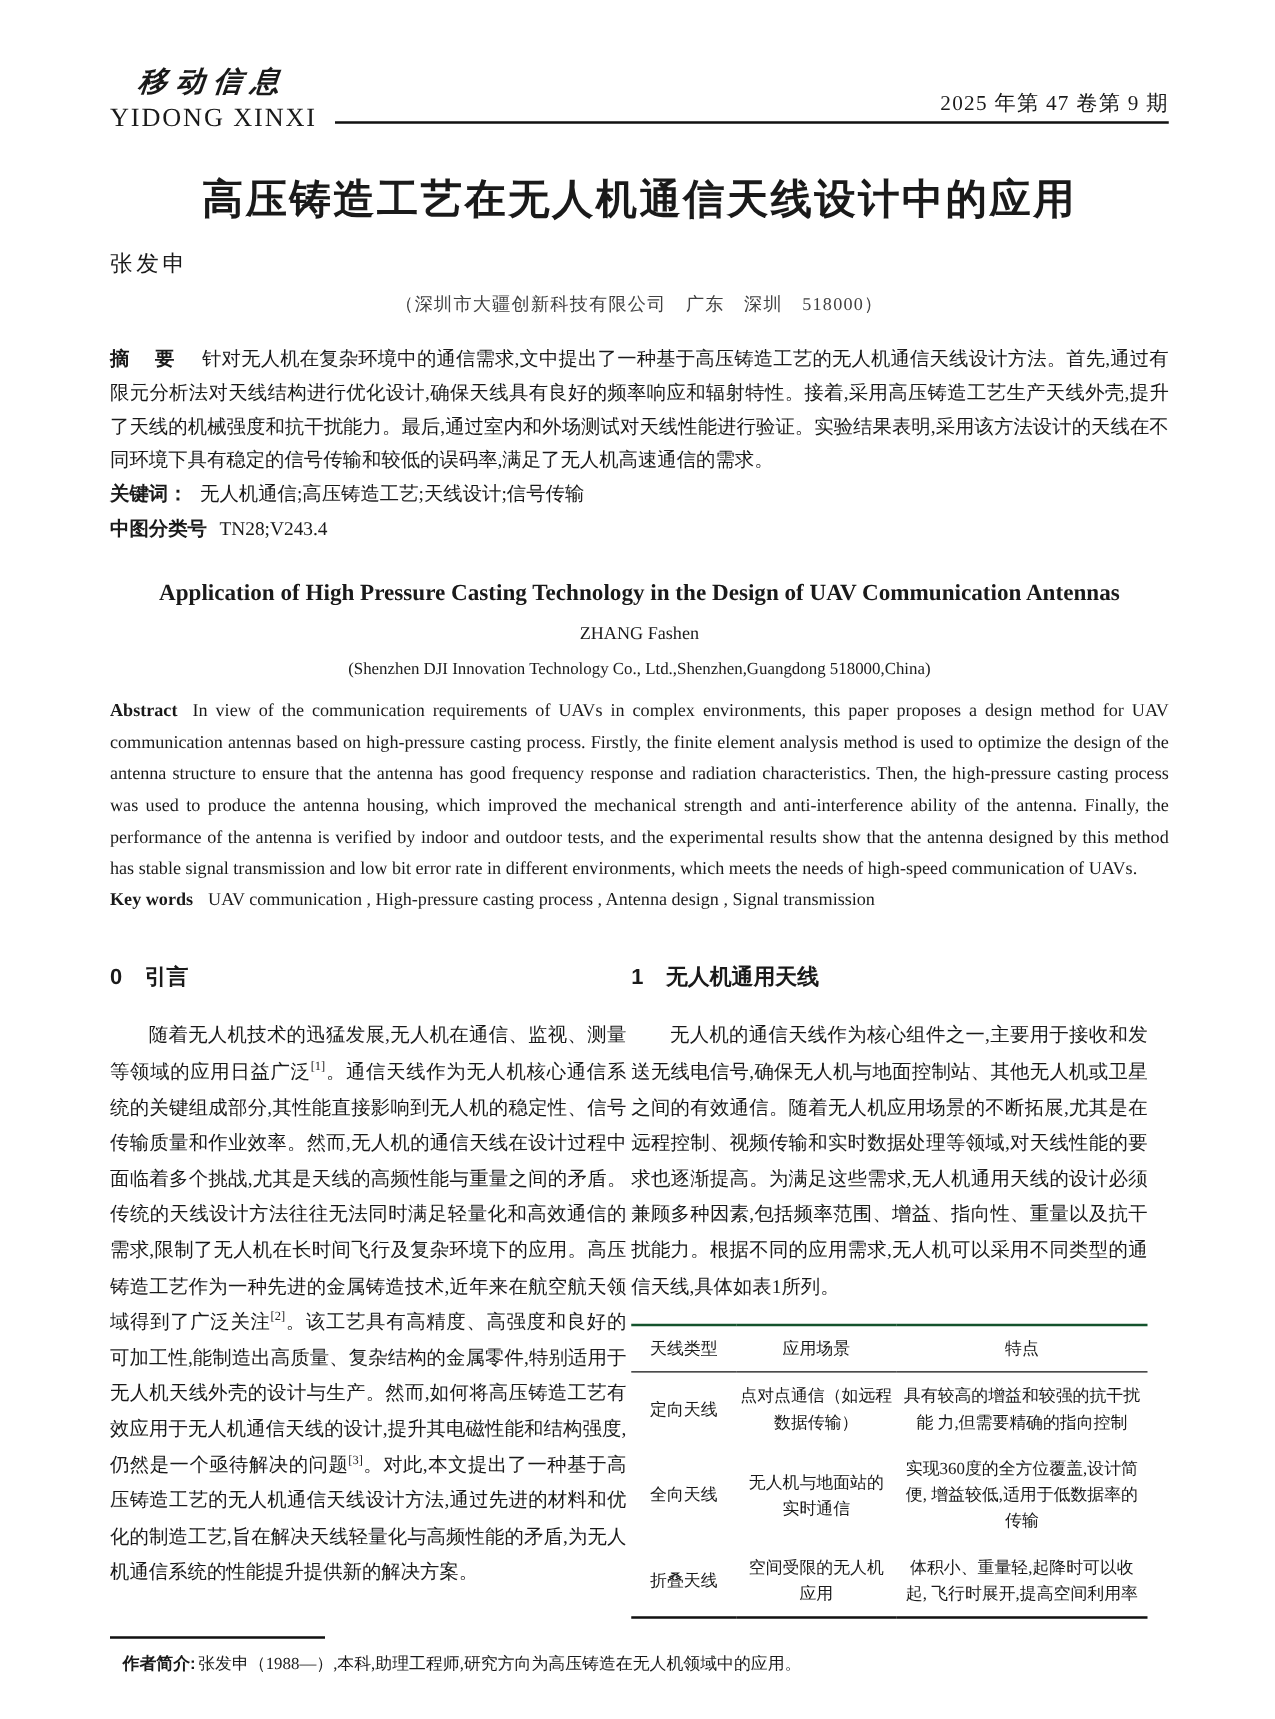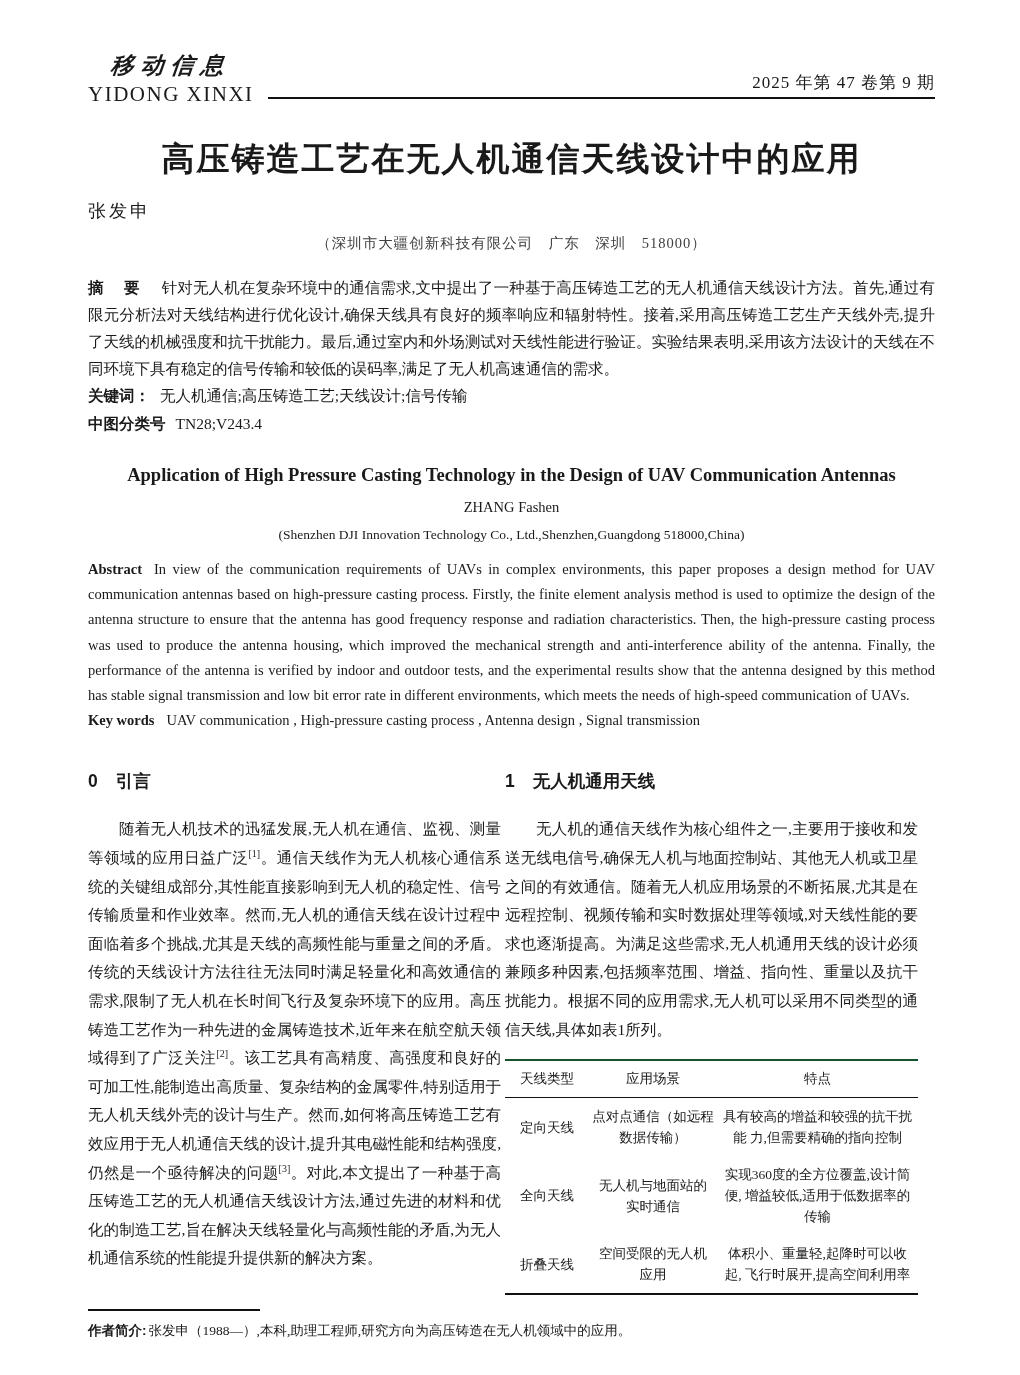--- a/index.html
+++ b/index.html
@@ -109,21 +109,21 @@
     font-size: 13.5px; line-height: 21px;
     text-align: center; vertical-align: middle;
     padding: 8px 3px;
   }
   col.c-type { width: 84px; }
   col.c-scene { width: 128px; }
 
   
   .footnote-rule { width: 172px; border-top: 2px solid #111; margin-top: 14px; }
   .author-bio { margin-top: 10px; font-size: 13.5px; line-height: 20px; }
-  .author-bio .label-hei { margin-right: 2px; }
+  .author-bio .label-hei { margin-right: 2px; margin-left: 10px; }
 </style>
 </head>
 <body>
 
 <div class="page">
 
   <div class="journal-header">
     <div class="logo-block">
       <div class="logo-cn">移动信息</div>
       <div class="logo-en">YIDONG XINXI</div>

